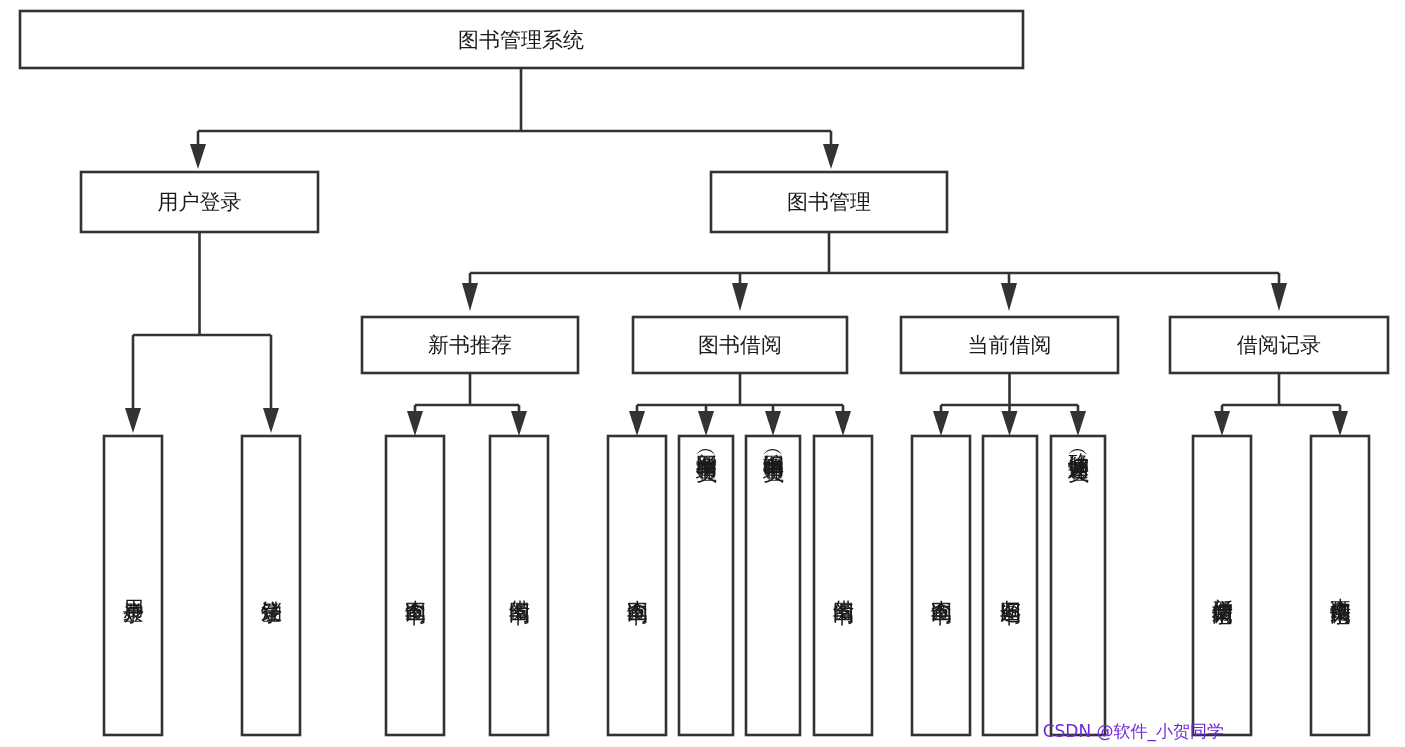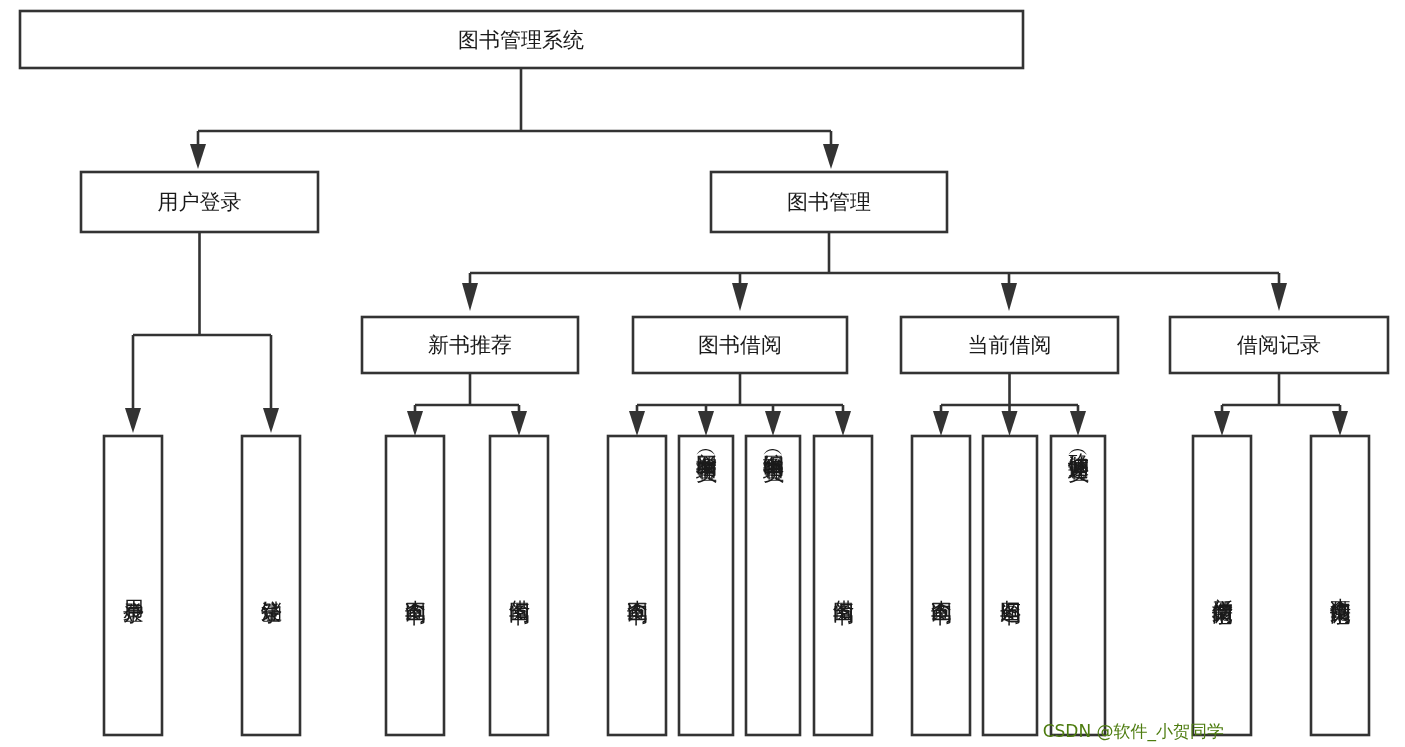--- a/index.html
+++ b/index.html
@@ -64,21 +64,21 @@
     letter-spacing: 1.5px;
     white-space: nowrap;
     text-align: center;
   }
   .watermark {
     position: absolute;
     right: 8px;
     bottom: 4px;
     font-family: "DejaVu Sans", "Liberation Sans", sans-serif;
     font-size: 17px;
-    color: #4d7c0f;
+    color: #6d28d9;
     white-space: nowrap;
   }
 </style>
 </head>
 <body>
 
 <div id="diagram-root">
 
   <svg class="flow" viewBox="0 0 1405 747">
 

